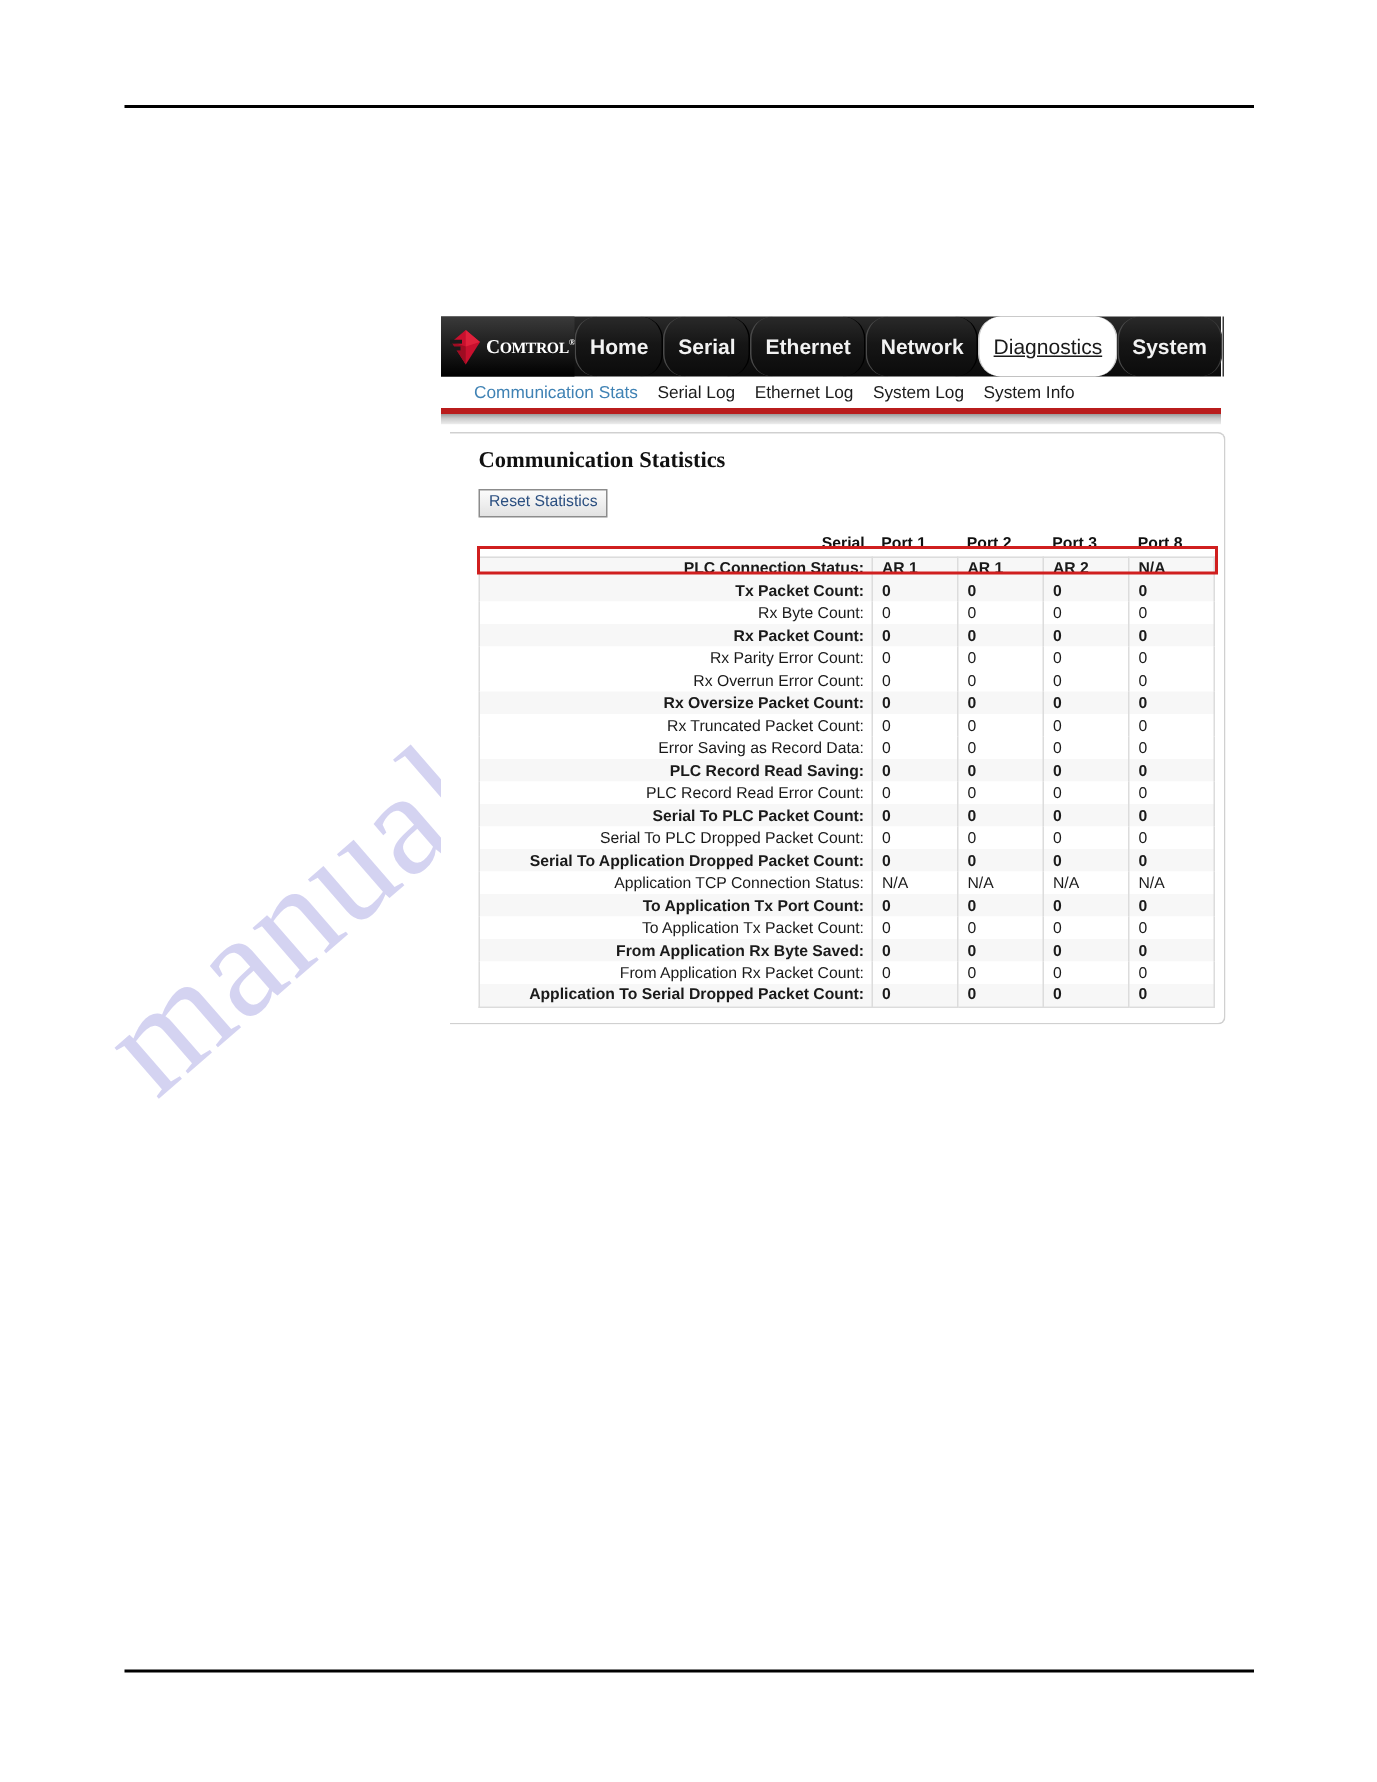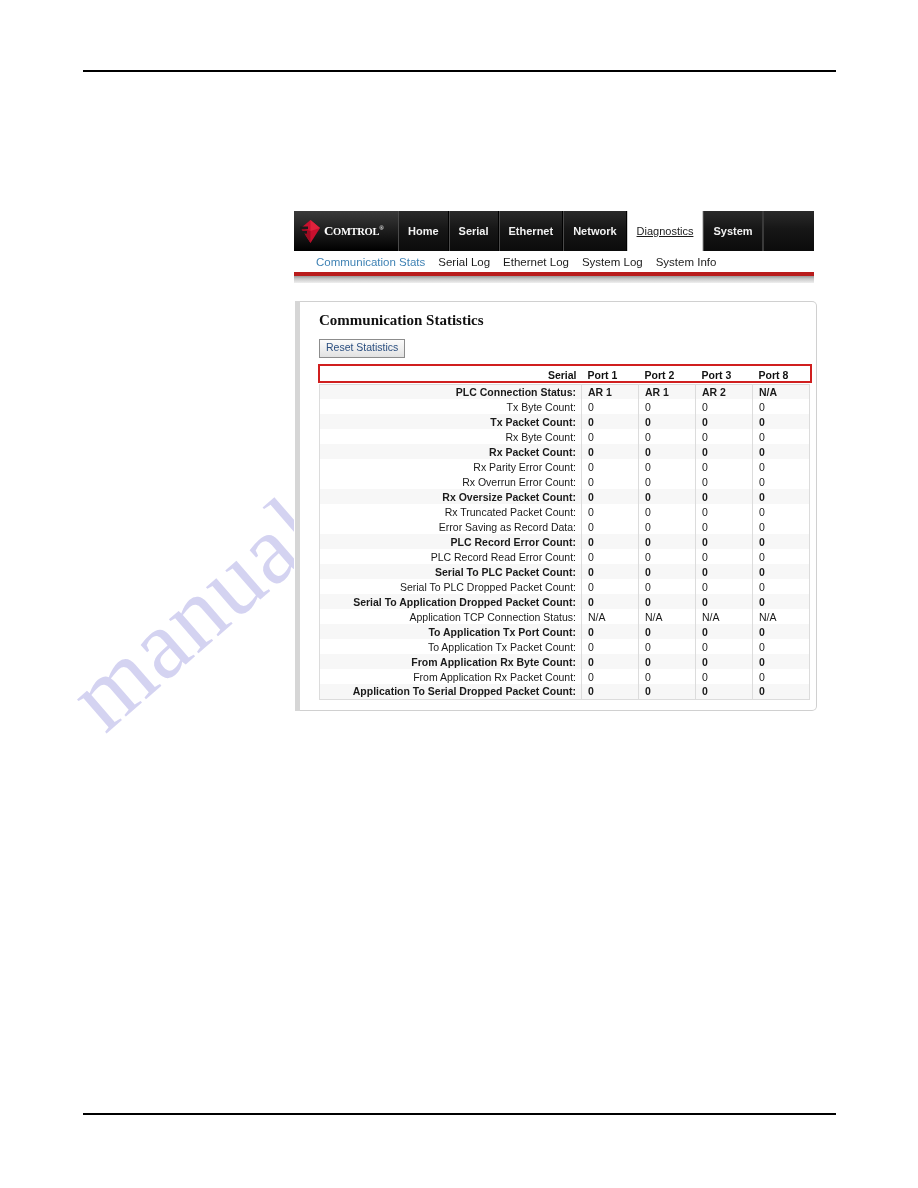--- a/index.html
+++ b/index.html
@@ -87,26 +87,27 @@
     white-space: nowrap;
   }
   .logo-text .sm { font-size: 10.5px; }
   .logo-text .reg { font-size: 6px; vertical-align: super; }
 
   .navtab {
     display: flex;
     align-items: center;
     padding: 12px 9px;
     color: #f2f2f2;
-    font-size: 11px;
+    font-size: 14px;
     font-weight: bold;
     border-left: 1px solid #4a4a4a;
     border-right: 1px solid #000000;
     white-space: nowrap;
     cursor: default;
+    border-radius: 15px;
   }
   .navtab.active {
     background: #ffffff;
     color: #1a1a1a;
     font-weight: normal;
     border-left: 1px solid #cccccc;
     border-right: 1px solid #cccccc;
     text-decoration: underline;
   }
   .navtab.last { border-right: 1px solid #3a3a3a; }
@@ -133,21 +134,22 @@
   
   .strip {
     height: 7px;
     background: linear-gradient(to bottom, #9a9a9a 0%, #c9c9c9 40%, #efefef 100%);
   }
 
   
   .panel-wrap {
     display: flex;
     background: #ffffff;
-    padding-top: 18px;
+    padding-top: 5px;
+    align-items: center;
   }
   .panel-gutter {
     width: 5px;
     background: #d6d6d6;
     flex: 0 0 auto;
     margin-left: 1px;
   }
   .panel {
     flex: 1 1 auto;
     border: 1px solid #d0d0d0;
@@ -299,27 +301,20 @@
           </tr>
         </thead>
         <tbody id="stats-body">
             <tr class="odd">
               <td class="lbl">PLC Connection Status:</td>
               <td>AR 1</td>
               <td>AR 1</td>
               <td>AR 2</td>
               <td>N/A</td>
             </tr>
-            <tr class="even">
-              <td class="lbl">Tx Byte Count:</td>
-              <td>0</td>
-              <td>0</td>
-              <td>0</td>
-              <td>0</td>
-            </tr>
             <tr class="odd">
               <td class="lbl">Tx Packet Count:</td>
               <td>0</td>
               <td>0</td>
               <td>0</td>
               <td>0</td>
             </tr>
             <tr class="even">
               <td class="lbl">Rx Byte Count:</td>
               <td>0</td>
@@ -363,21 +358,21 @@
               <td>0</td>
             </tr>
             <tr class="even">
               <td class="lbl">Error Saving as Record Data:</td>
               <td>0</td>
               <td>0</td>
               <td>0</td>
               <td>0</td>
             </tr>
             <tr class="odd">
-              <td class="lbl">PLC Record Error Count:</td>
+              <td class="lbl">PLC Record Read Saving:</td>
               <td>0</td>
               <td>0</td>
               <td>0</td>
               <td>0</td>
             </tr>
             <tr class="even">
               <td class="lbl">PLC Record Read Error Count:</td>
               <td>0</td>
               <td>0</td>
               <td>0</td>
@@ -419,21 +414,21 @@
               <td>0</td>
             </tr>
             <tr class="even">
               <td class="lbl">To Application Tx Packet Count:</td>
               <td>0</td>
               <td>0</td>
               <td>0</td>
               <td>0</td>
             </tr>
             <tr class="odd">
-              <td class="lbl">From Application Rx Byte Count:</td>
+              <td class="lbl">From Application Rx Byte Saved:</td>
               <td>0</td>
               <td>0</td>
               <td>0</td>
               <td>0</td>
             </tr>
             <tr class="even">
               <td class="lbl">From Application Rx Packet Count:</td>
               <td>0</td>
               <td>0</td>
               <td>0</td>

